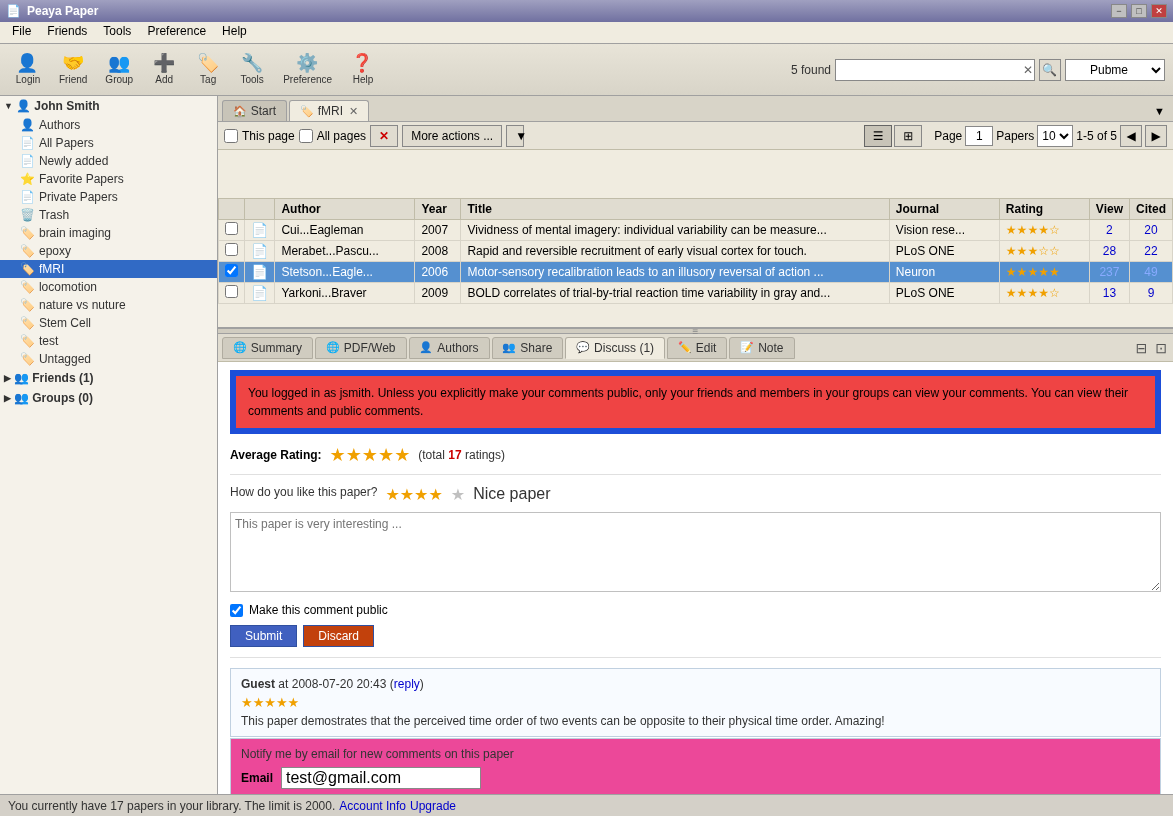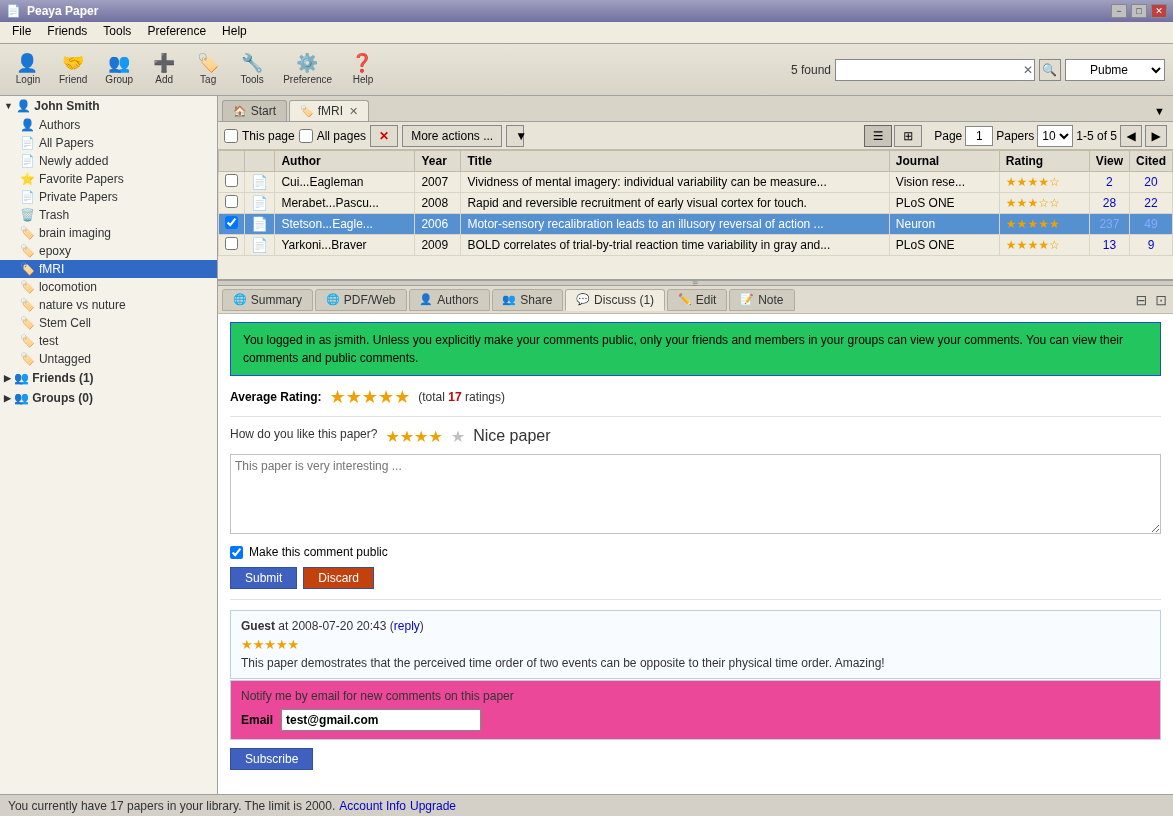--- a/index.html
+++ b/index.html
@@ -204,20 +204,21 @@
       cursor: pointer;
       display: flex; align-items: center; justify-content: center;
       font-size: 12px;
     }
 
     
     #papers-table-container {
       height: 130px;
       overflow-y: auto;
       border-bottom: 1px solid #a0a0a0;
+      margin-top: 48px;
     }
     #papers-table {
       width: 100%;
       border-collapse: collapse;
     }
     #papers-table thead th {
       background: #e0dcd0;
       border: 1px solid #c0bca8;
       padding: 3px 6px;
       text-align: left;
@@ -292,22 +293,22 @@
     .detail-panel-icon-btn { cursor: pointer; color: #555; font-size: 14px; padding: 2px; }
 
     
     #detail-content {
       flex: 1;
       overflow-y: auto;
       background: white;
       padding: 8px 12px;
     }
     .info-box {
-      background: #22c55e;
-      border: 1px solid #1d4ed8;
+      background: #ef4444;
+      border: 6px solid #1d4ed8;
       padding: 8px 12px;
       margin-bottom: 10px;
       font-size: 12px;
       line-height: 1.5;
     }
     .avg-rating-row {
       display: flex; align-items: center; gap: 8px;
       margin-bottom: 10px;
       padding-bottom: 8px;
       border-bottom: 1px solid #e0e0e0;
@@ -376,22 +377,21 @@
       margin-bottom: 8px;
       background: #ec4899;
     }
     .notify-title { font-size: 12px; color: #333; margin-bottom: 6px; }
     .notify-row { display: flex; align-items: center; gap: 8px; }
     .notify-label { font-size: 12px; font-weight: bold; }
     .notify-input {
       width: 200px; height: 22px;
       border: 1px solid #888;
       padding: 2px 4px;
-      font-size: 12px;
-      font-weight: bold;
+      font-size: 16px;
     }
 
     
     #statusbar {
       height: 22px;
       background: #d4d0c8;
       border-top: 1px solid #a0a0a0;
       display: flex;
       align-items: center;
       padding: 0 8px;

